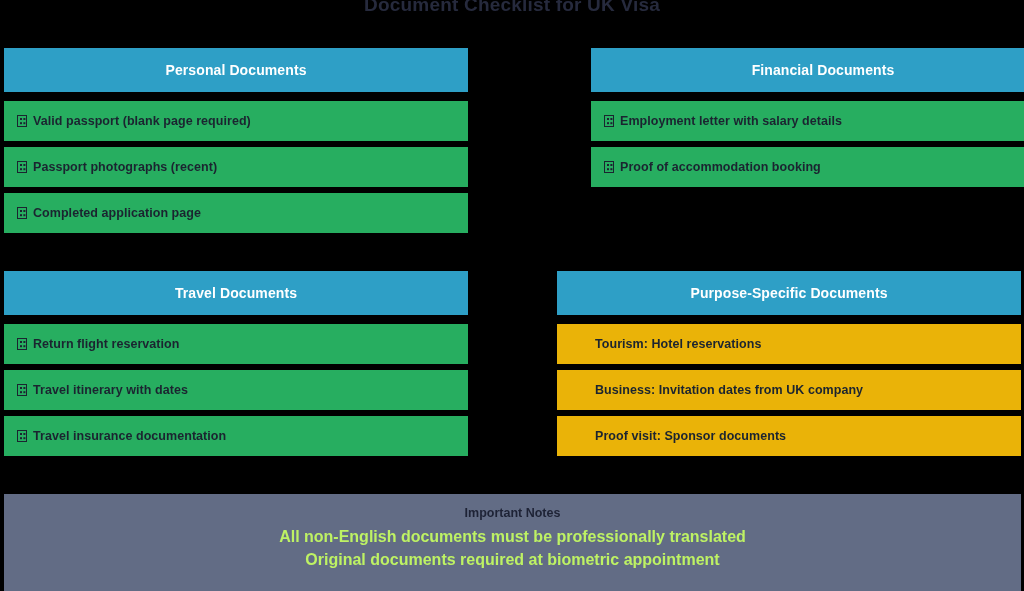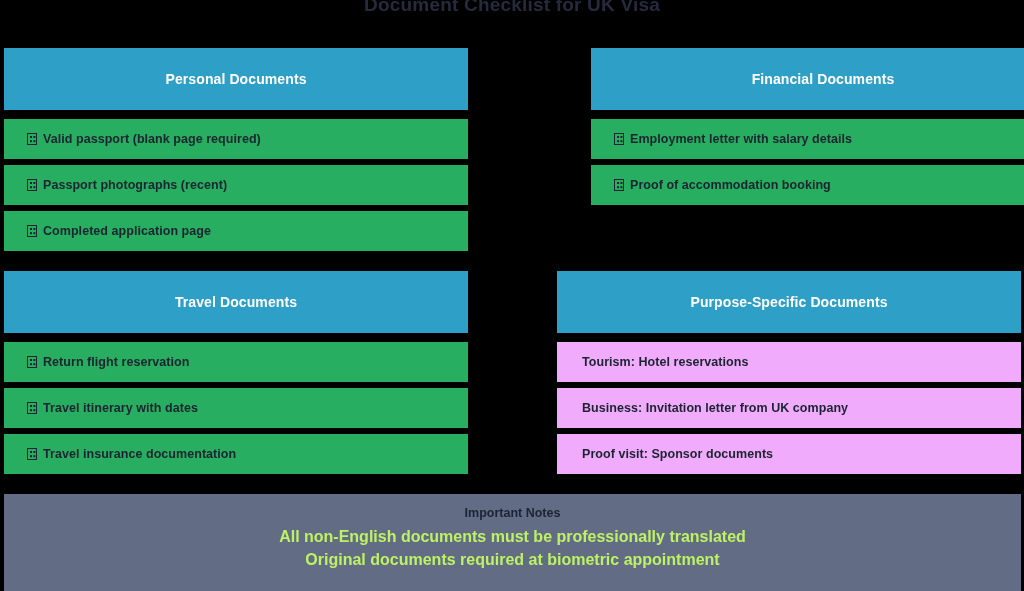--- a/index.html
+++ b/index.html
@@ -43,44 +43,44 @@
   .col {
     position: absolute;
     width: 464px;
   }
   .col-left  { left: 4px; }
   .col-right { left: 557px; width: 464px; }
 
   .block { position: absolute; width: 100%; }
 
   .section-header {
-    height: 62px;
+    height: 44px;
     background: #2e9fc6;
     color: #ffffff;
     font-size: 14px;
     font-weight: bold;
     display: flex;
     align-items: center;
     justify-content: center;
     text-align: center;
     letter-spacing: 0.1px;
   }
 
   .item {
     height: 40px;
     display: flex;
     align-items: center;
-    padding-left: 23px;
+    padding-left: 13px;
     font-size: 12.5px;
     font-weight: bold;
     color: #1b2430;
     letter-spacing: 0.05px;
   }
   .item.green  { background: #27ae60; }
-  .item.orange { background: #f0abfc; padding-left: 25px; align-items: center; }
+  .item.orange { background: #eab308; padding-left: 38px; align-items: center; }
 
   .item + .item { margin-top: 6px; }
   .section-header + .item { margin-top: 9px; }
 
   
   .tofu {
     display: inline-block;
     width: 10px;
     height: 12px;
     border: 1.4px solid #1b2430;
@@ -181,21 +181,21 @@
           <span class="tofu"></span>
           <span>Proof of accommodation booking</span>
         </div>
       </div>
       <div class="block" style="top: 271px;">
         <div class="section-header">Purpose-Specific Documents</div>
         <div class="item orange">
           <span>Tourism: Hotel reservations</span>
         </div>
         <div class="item orange">
-          <span>Business: Invitation letter from UK company</span>
+          <span>Business: Invitation dates from UK company</span>
         </div>
         <div class="item orange">
           <span>Proof visit: Sponsor documents</span>
         </div>
       </div>
     </div>
 
   <div class="notes">
     <div class="notes-title">Important Notes</div>
     <div class="notes-line">All non-English documents must be professionally translated</div>

